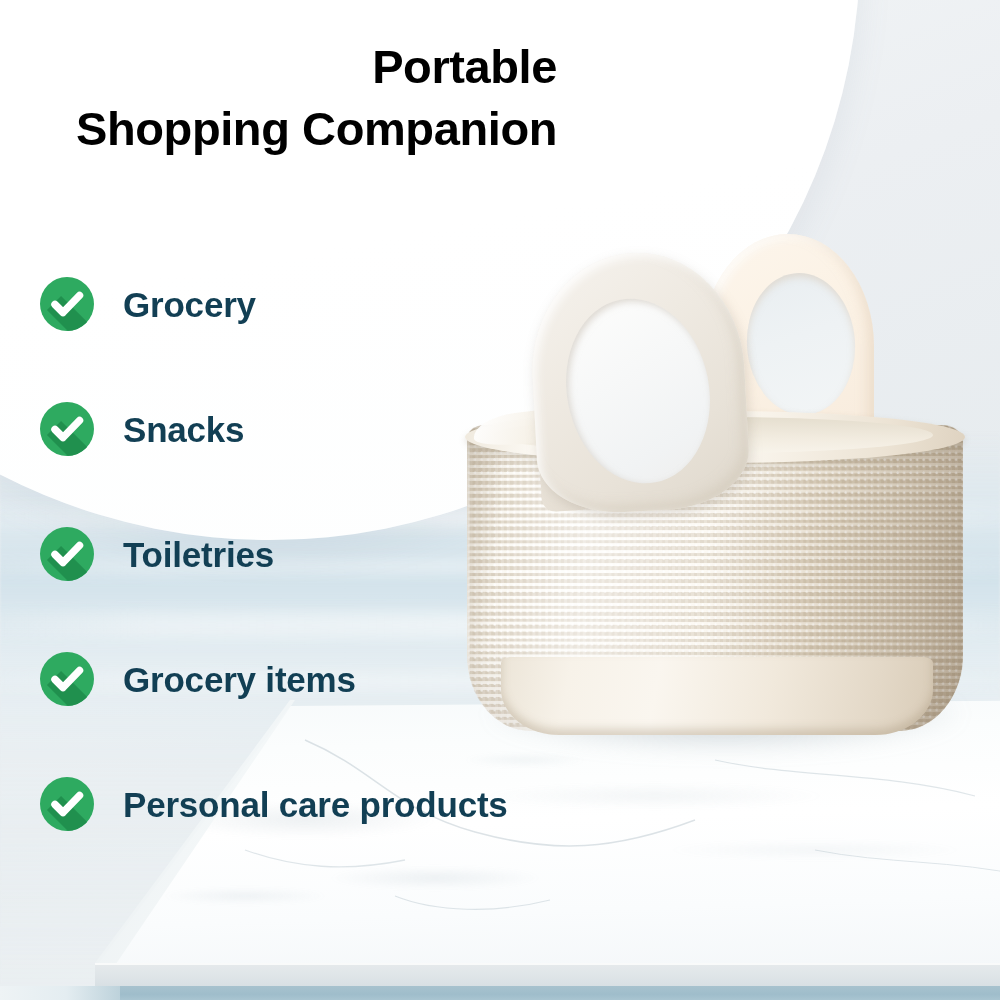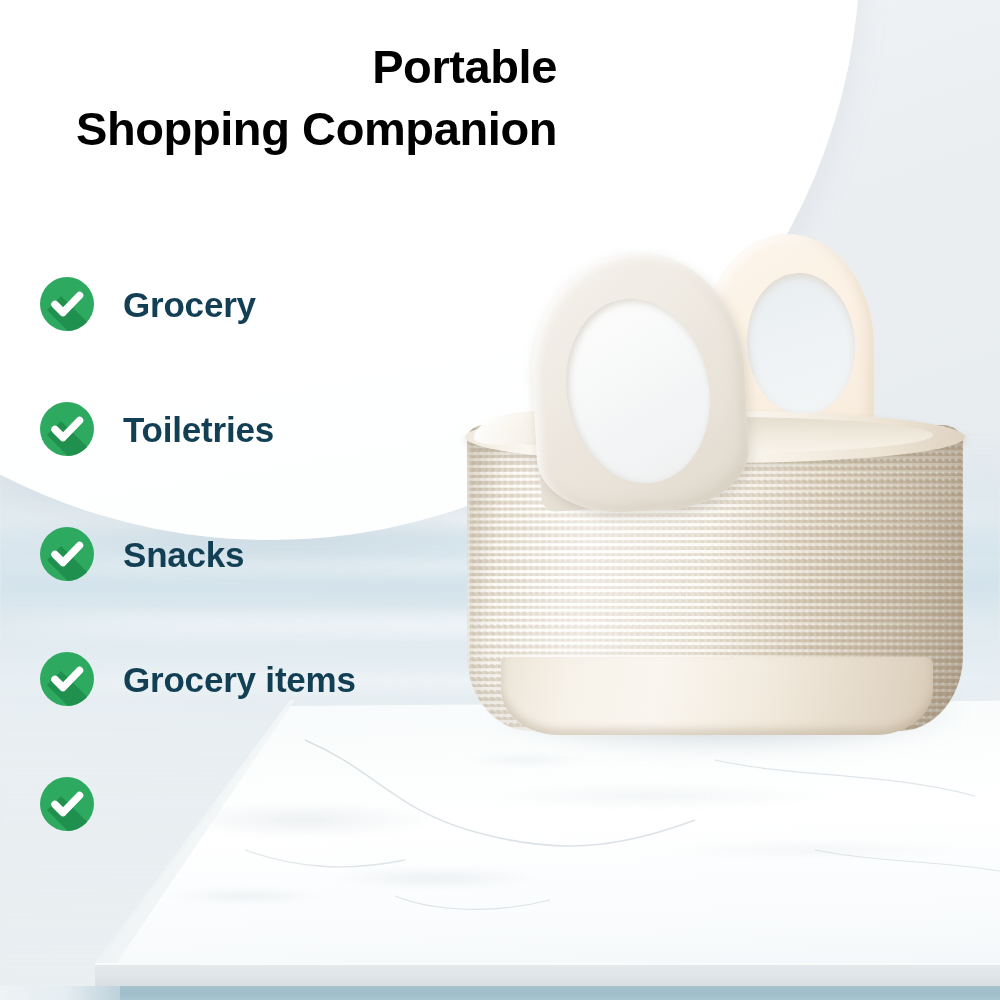--- a/index.html
+++ b/index.html
@@ -494,47 +494,48 @@
       <span class="feature-label">Grocery</span>
     </div>
 
     <div class="feature-item">
       <span class="check-badge">
         <span class="shadow-tail"></span>
         <svg viewBox="0 0 54 54">
           <path d="M15 27.5 L23 35.5 L39.5 18.5" fill="none" stroke="#ffffff" stroke-width="7.5" stroke-linecap="round" stroke-linejoin="round"></path>
         </svg>
       </span>
-      <span class="feature-label">Toiletries</span>
+      <span class="feature-label">Snacks</span>
     </div>
 
     <div class="feature-item">
       <span class="check-badge">
         <span class="shadow-tail"></span>
         <svg viewBox="0 0 54 54">
           <path d="M15 27.5 L23 35.5 L39.5 18.5" fill="none" stroke="#ffffff" stroke-width="7.5" stroke-linecap="round" stroke-linejoin="round"></path>
         </svg>
       </span>
-      <span class="feature-label">Snacks</span>
+      <span class="feature-label">Toiletries</span>
     </div>
 
     <div class="feature-item">
       <span class="check-badge">
         <span class="shadow-tail"></span>
         <svg viewBox="0 0 54 54">
           <path d="M15 27.5 L23 35.5 L39.5 18.5" fill="none" stroke="#ffffff" stroke-width="7.5" stroke-linecap="round" stroke-linejoin="round"></path>
         </svg>
       </span>
       <span class="feature-label">Grocery items</span>
     </div>
 
     <div class="feature-item">
       <span class="check-badge">
         <span class="shadow-tail"></span>
         <svg viewBox="0 0 54 54">
           <path d="M15 27.5 L23 35.5 L39.5 18.5" fill="none" stroke="#ffffff" stroke-width="7.5" stroke-linecap="round" stroke-linejoin="round"></path>
         </svg>
       </span>
+      <span class="feature-label">Personal care products</span>
     </div>
 
   </div>
 
 </div>
 
 </body></html>

